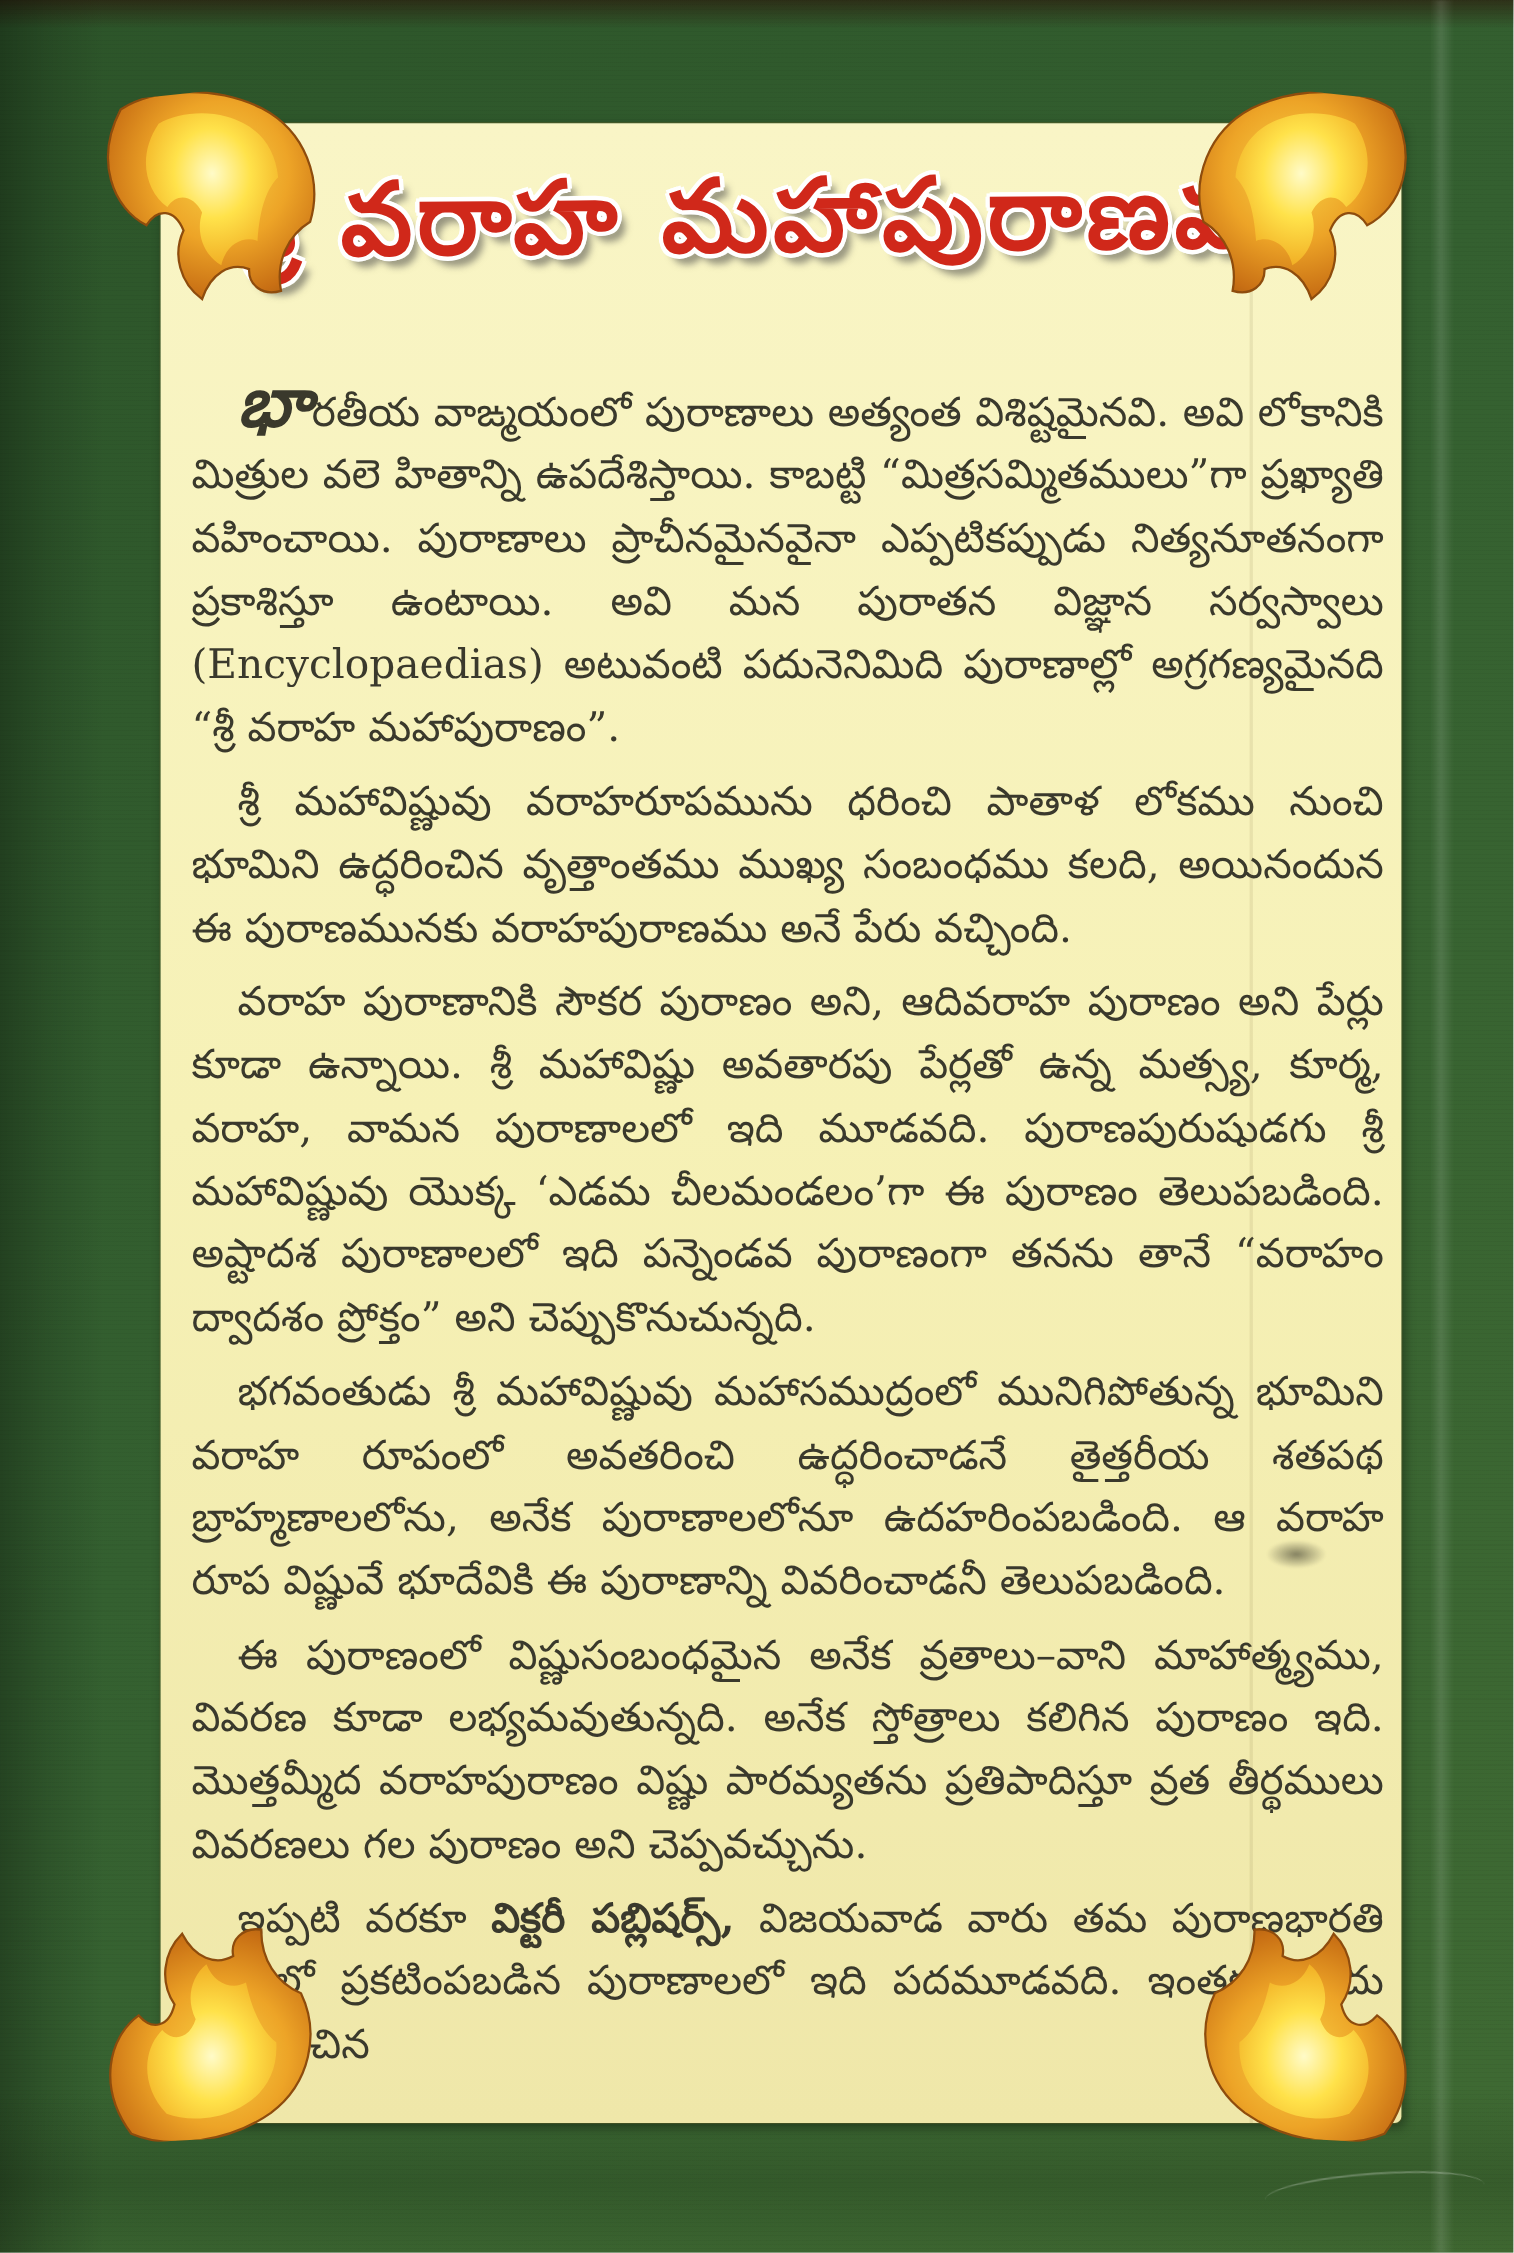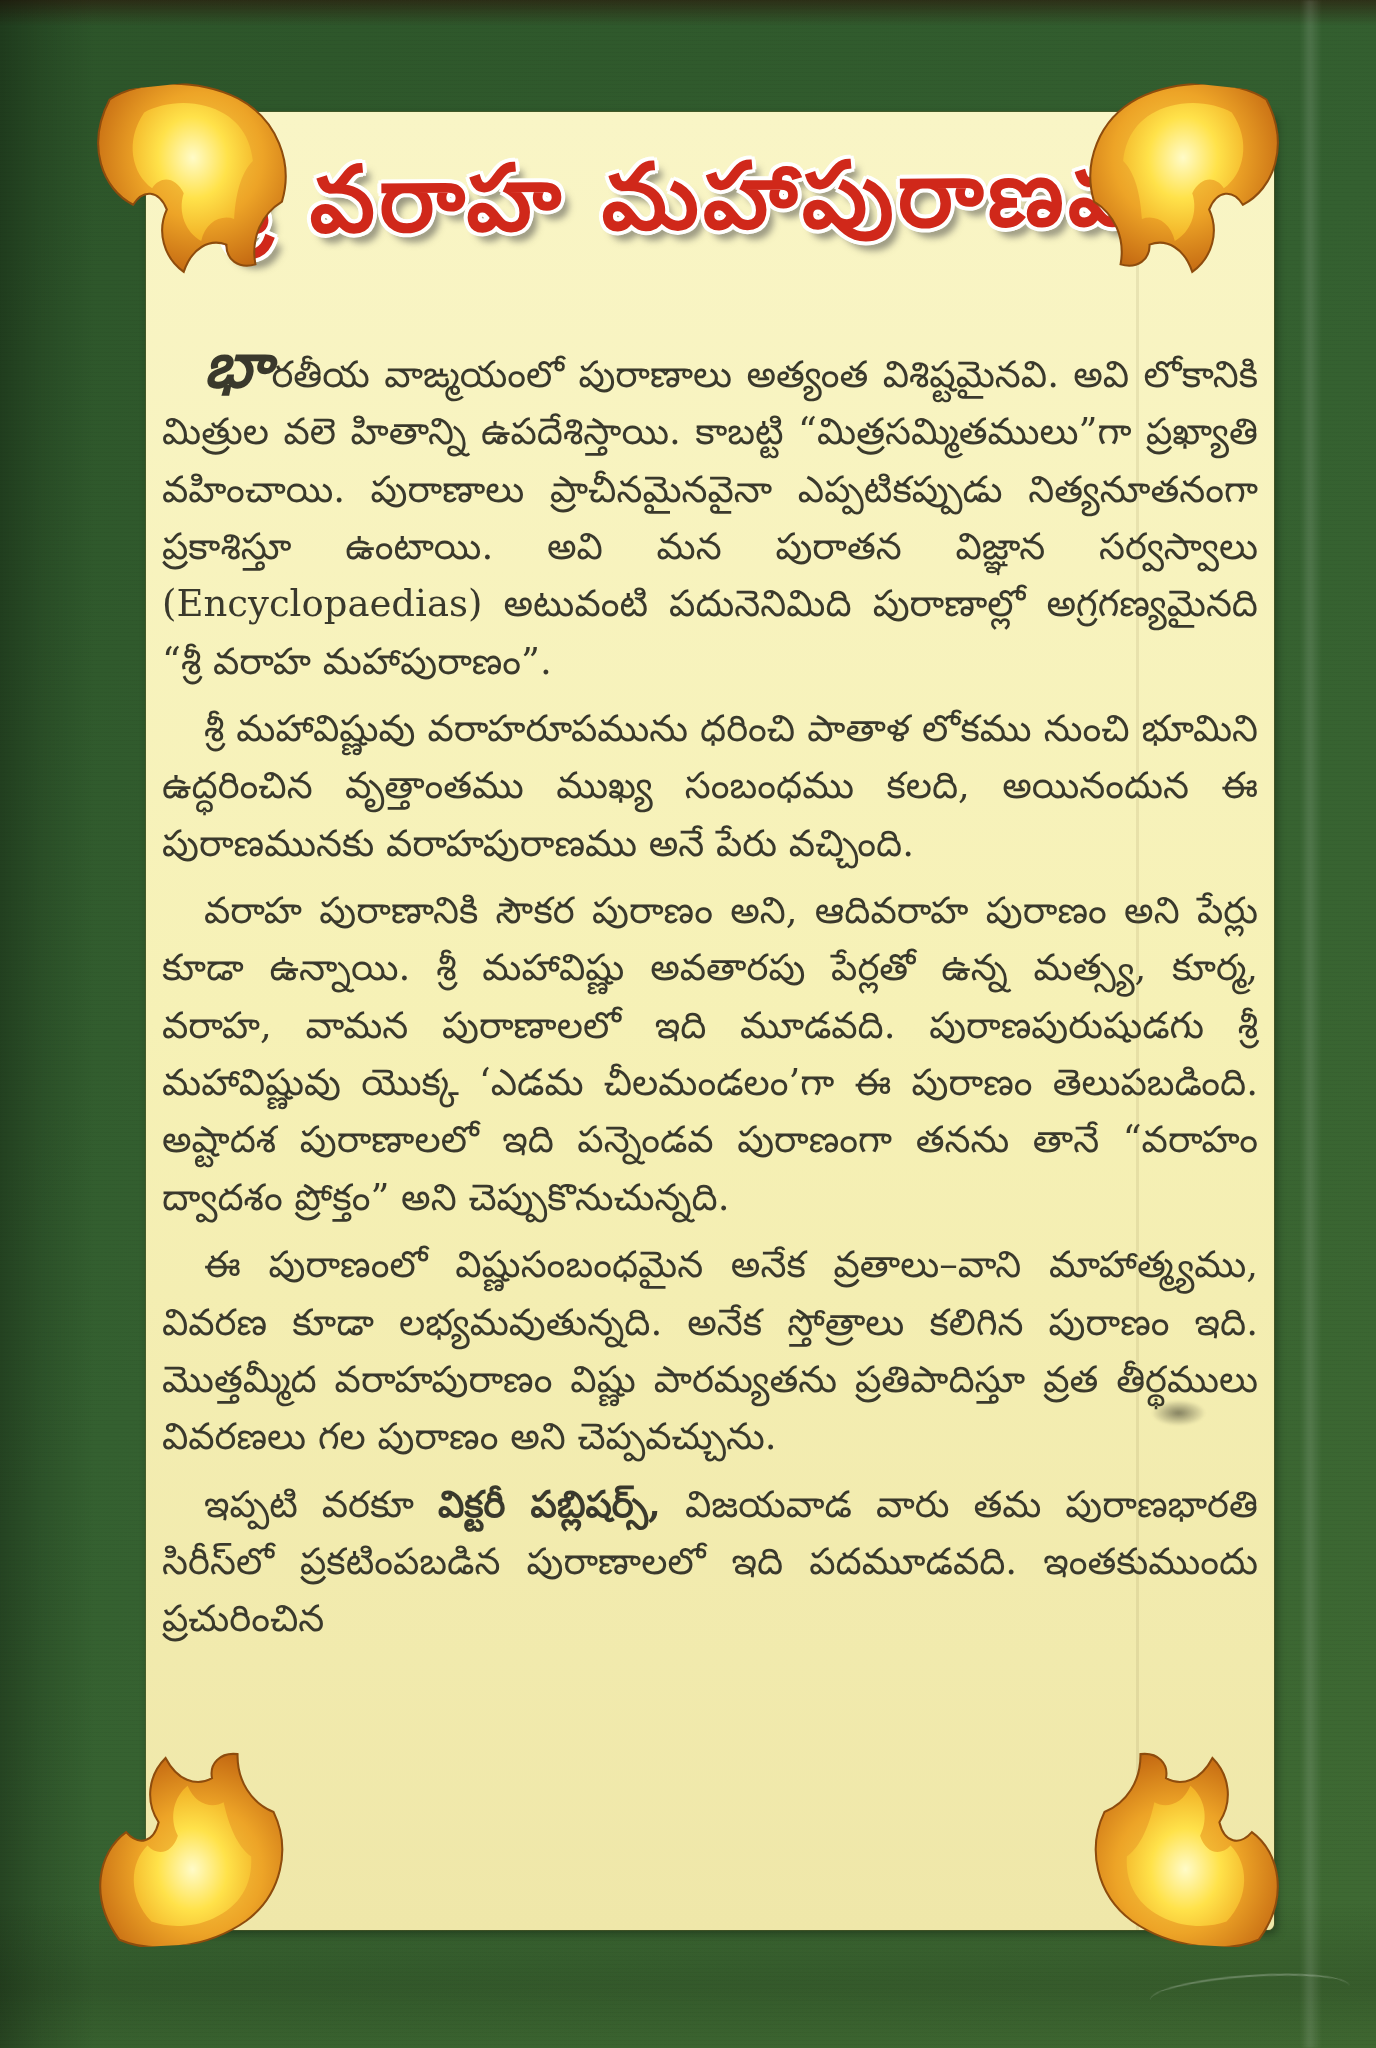--- a/index.html
+++ b/index.html
@@ -51,21 +51,21 @@
     text-shadow:
       -3px -3px 0 #ffffff, 3px -3px 0 #ffffff, -3px 3px 0 #ffffff, 3px 3px 0 #ffffff,
       0 -4px 0 #ffffff, 0 4px 0 #ffffff, -4px 0 0 #ffffff, 4px 0 0 #ffffff,
       7px 9px 7px rgba(70,70,70,0.55);
   }
   .body-text{
     position:absolute;left:0;top:228px;width:100%;box-sizing:border-box;
     padding:0 16px;
     font-size:37px;line-height:1.55;color:#3a392c;text-align:justify;
   }
-  .body-text p{margin:0 0 10px 0;text-indent:42px;}
+  .body-text p{margin:0 0 10px 12px;text-indent:42px;}
   .body-text p.no-gap{margin-bottom:0;}
   .lead{font-size:1.7em;line-height:0.8;font-weight:bold;font-style:italic;}
   .bold{font-weight:bold;}
   .orn{position:absolute;width:206px;height:196px;}
   .orn svg{width:100%;height:100%;}
   .orn-tl{left:98px;top:82px;transform:scaleY(-1) rotate(6deg);}
   .orn-tr{left:1072px;top:82px;transform:scale(-1,-1) rotate(6deg);}
   .orn-bl{left:94px;top:1748px;transform:rotate(-3deg);}
   .orn-br{left:1078px;top:1748px;transform:scaleX(-1) rotate(-3deg);}
 </style>
@@ -77,20 +77,21 @@
   <div class="panel">
 
     <div class="title-row">
       <span class="title">శ్రీ వరాహ మహాపురాణము</span>
     </div>
 
     <div class="body-text">
       <p><span class="lead">భా</span><span>రతీయ వాఙ్మయంలో పురాణాలు అత్యంత విశిష్టమైనవి. అవి లోకానికి మిత్రుల వలె హితాన్ని ఉపదేశిస్తాయి. కాబట్టి “మిత్రసమ్మితములు”గా ప్రఖ్యాతి వహించాయి. పురాణాలు ప్రాచీనమైనవైనా ఎప్పటికప్పుడు నిత్యనూతనంగా ప్రకాశిస్తూ ఉంటాయి. అవి మన పురాతన విజ్ఞాన సర్వస్వాలు (Encyclopaedias) అటువంటి పదునెనిమిది పురాణాల్లో అగ్రగణ్యమైనది “శ్రీ వరాహ మహాపురాణం”.</span></p>
       <p><span>శ్రీ మహావిష్ణువు వరాహరూపమును ధరించి పాతాళ లోకము నుంచి భూమిని ఉద్ధరించిన వృత్తాంతము ముఖ్య సంబంధము కలది, అయినందున ఈ పురాణమునకు వరాహపురాణము అనే పేరు వచ్చింది.</span></p>
       <p><span>వరాహ పురాణానికి సౌకర పురాణం అని, ఆదివరాహ పురాణం అని పేర్లు కూడా ఉన్నాయి. శ్రీ మహావిష్ణు అవతారపు పేర్లతో ఉన్న మత్స్య, కూర్మ, వరాహ, వామన పురాణాలలో ఇది మూడవది. పురాణపురుషుడగు శ్రీ మహావిష్ణువు యొక్క ‘ఎడమ చీలమండలం’గా ఈ పురాణం తెలుపబడింది. అష్టాదశ పురాణాలలో ఇది పన్నెండవ పురాణంగా తనను తానే “వరాహం ద్వాదశం ప్రోక్తం” అని చెప్పుకొనుచున్నది.</span></p>
+      <p><span>భగవంతుడు శ్రీ మహావిష్ణువు మహాసముద్రంలో మునిగిపోతున్న భూమిని వరాహ రూపంలో అవతరించి ఉద్ధరించాడనే తైత్తరీయ శతపథ బ్రాహ్మణాలలోను, అనేక పురాణాలలోనూ ఉదహరింపబడింది. ఆ వరాహ రూప విష్ణువే భూదేవికి ఈ పురాణాన్ని వివరించాడనీ తెలుపబడింది.</span></p>
       <p><span>ఈ పురాణంలో విష్ణుసంబంధమైన అనేక వ్రతాలు–వాని మాహాత్మ్యము, వివరణ కూడా లభ్యమవుతున్నది. అనేక స్తోత్రాలు కలిగిన పురాణం ఇది. మొత్తమ్మీద వరాహపురాణం విష్ణు పారమ్యతను ప్రతిపాదిస్తూ వ్రత తీర్థములు వివరణలు గల పురాణం అని చెప్పవచ్చును.</span></p>
       <p class="no-gap"><span>ఇప్పటి వరకూ </span><span class="bold">విక్టరీ పబ్లిషర్స్,</span><span> విజయవాడ వారు తమ పురాణభారతి సిరీస్‌లో ప్రకటింపబడిన పురాణాలలో ఇది పదమూడవది. ఇంతకుముందు ప్రచురించిన</span></p>
 
     </div>
 
     <div class="smudge"></div>
   </div>
 
   <div class="orn orn-tl">
     <svg viewBox="0 0 200 190" xmlns="http://www.w3.org/2000/svg">

